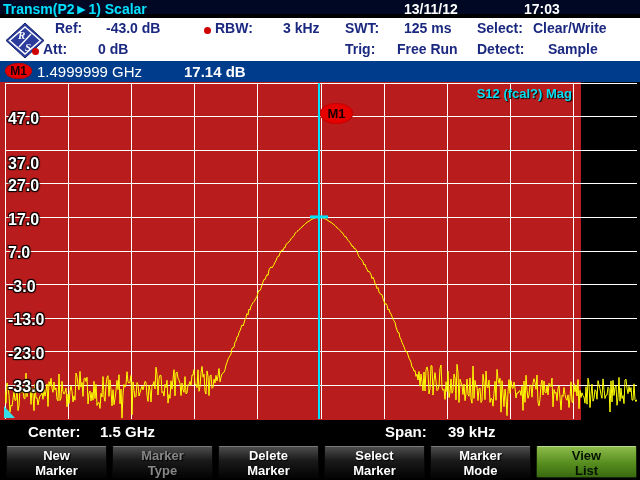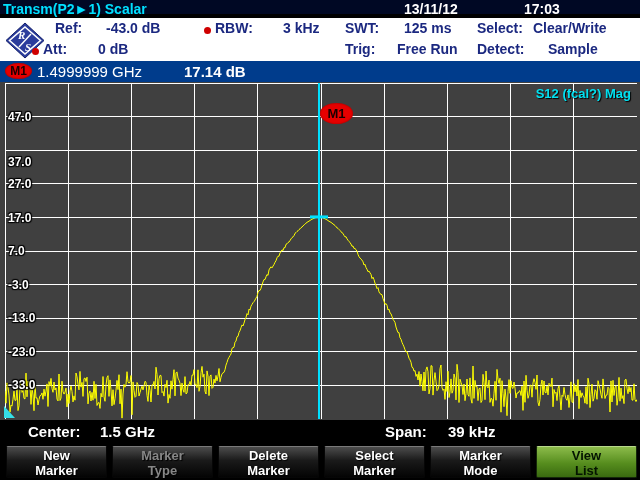--- a/index.html
+++ b/index.html
@@ -21,23 +21,23 @@
   
   .markerbar{left:0;top:61px;width:640px;height:21px;background:#003c8c;}
   .mbadge{
     left:5px;top:2px;width:27px;height:16px;background:#e60000;border-radius:50%;
     color:#1a0000;font-size:12px;font-weight:bold;text-align:center;line-height:16px;
     box-shadow:0 0 2px #7e0000 inset;
   }
   .markerbar .freq{left:37px;top:2px;color:#fff;font-size:15px;font-weight:normal;}
   .markerbar .level{left:184px;top:2px;color:#fff;font-size:15px;font-weight:bold;}
   
-  .chart{left:0;top:82px;width:640px;height:338px;background:#404040;}
+  .chart{left:0;top:82px;width:581px;height:338px;background:#b91c1c;}
   .ylabel{
-    position:absolute;left:8px;color:#fff;font-size:12px;font-weight:bold;
+    position:absolute;left:8px;color:#fff;font-size:16px;font-weight:bold;
     text-shadow:1px 1px 1px #000,-1px -1px 1px #000,1px -1px 1px #000,-1px 1px 1px #000;
   }
   .tracelabel{right:9px;top:4px;color:#00e0f0;font-size:13px;font-weight:bold;
     text-shadow:1px 1px 1px #000;}
   .chartbadge{
     left:320px;top:21px;width:33px;height:21px;background:#e60000;border-radius:50%;
     color:#180000;font-size:13px;font-weight:bold;text-align:center;line-height:21px;
     box-shadow:0 0 2px #8e0000 inset;
   }
   .tri{

